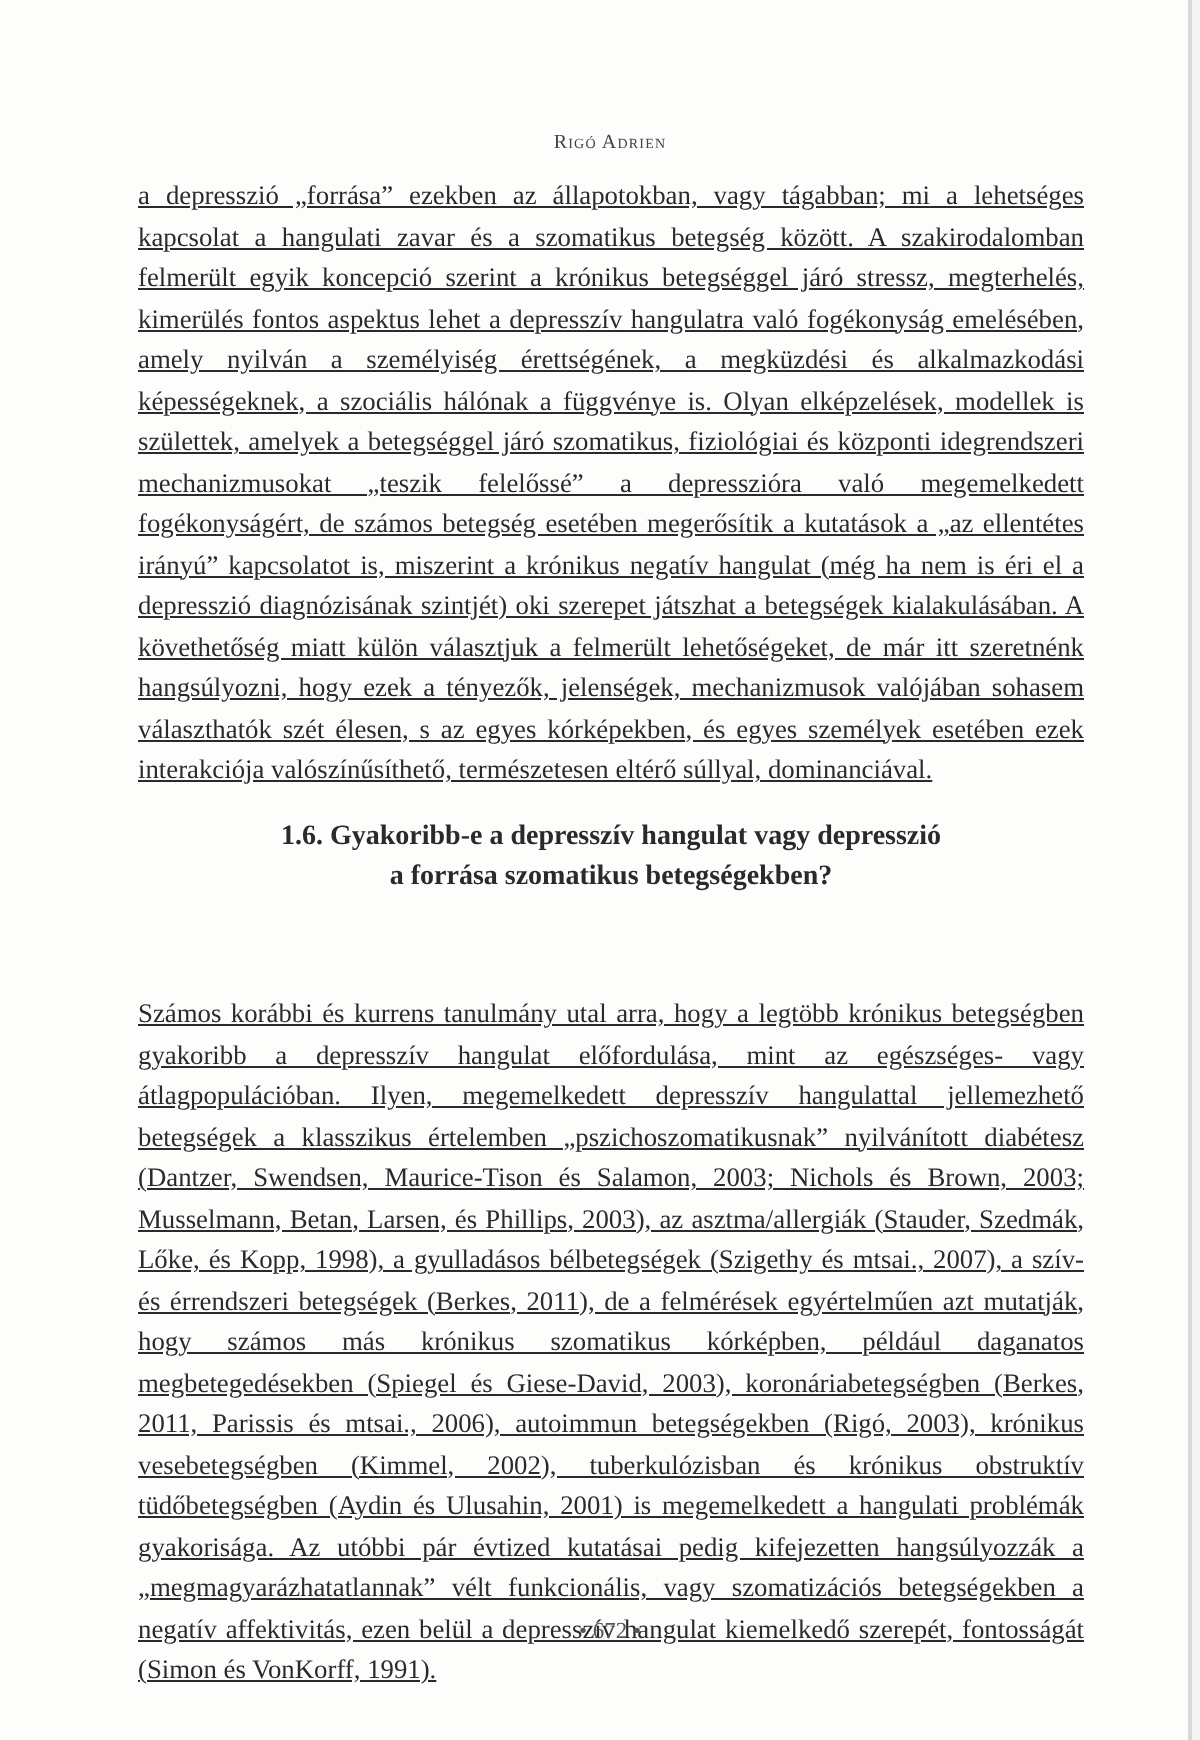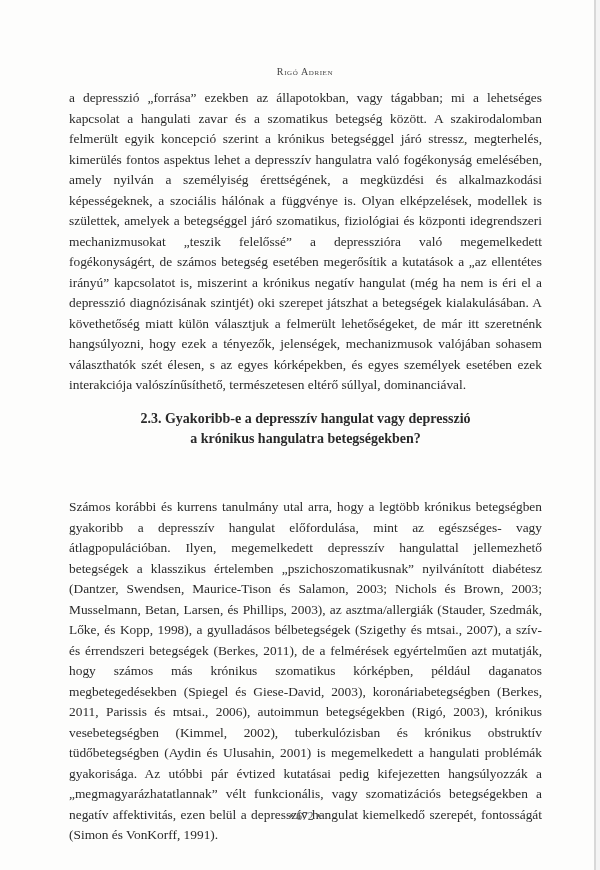--- a/index.html
+++ b/index.html
@@ -26,20 +26,21 @@
     font-variant: small-caps;
     color: #444;
   }
   .text-block {
     position: absolute; left: 69px; width: 473px;
     font-family: "Liberation Serif", serif;
     font-size: 13.4px;
     line-height: 20.5px;
     text-align: justify;
     hyphens: manual;
+    text-decoration: underline;
   }
   .text-block p { margin: 0; }
   .para1 { top: 88px; }
   .para2 { top: 497px; }
   .section-heading {
     position: absolute; top: 409px; left: 69px; width: 473px;
     text-align: center;
     font-family: "Liberation Serif", serif;
     font-weight: bold;
     font-size: 14px;
@@ -60,21 +61,21 @@
 <div class="page-edge-outer"></div>
 <div class="page-edge"></div>
 
 <div class="running-head">Rigó Adrien</div>
 
 <div class="text-block para1">
   <p>a depresszió „forrása” ezekben az állapotokban, vagy tágabban; mi a lehetséges kapcsolat a hangulati zavar és a szomatikus betegség között. A szakirodalomban felmerült egyik koncepció szerint a krónikus betegséggel járó stressz, megter­helés, kimerülés fontos aspektus lehet a depresszív hangulatra való fogékonyság emelésében, amely nyilván a személyiség érettségének, a megküzdési és alkal­mazkodási képességeknek, a szociális hálónak a függvénye is. Olyan elképze­lések, modellek is születtek, amelyek a betegséggel járó szomatikus, fiziológiai és központi idegrendszeri mechanizmusokat „teszik felelőssé” a depresszióra való megemelkedett fogékonyságért, de számos betegség esetében megerősítik a kutatások a „az ellentétes irányú” kapcsolatot is, miszerint a krónikus negatív hangulat (még ha nem is éri el a depresszió diagnózisának szintjét) oki szerepet játszhat a betegségek kialakulásában. A követhetőség miatt külön választjuk a felmerült lehetőségeket, de már itt szeretnénk hangsúlyozni, hogy ezek a ténye­zők, jelenségek, mechanizmusok valójában sohasem választhatók szét élesen, s az egyes kórképekben, és egyes személyek esetében ezek interakciója valószínű­síthető, természetesen eltérő súllyal, dominanciával.</p>
 </div>
 
 <div class="section-heading">
-  <div>2.3. Gyakoribb-e a depresszív hangulat vagy depresszió</div>
-  <div>a krónikus hangulatra betegségekben?</div>
+  <div>1.6. Gyakoribb-e a depresszív hangulat vagy depresszió</div>
+  <div>a forrása szomatikus betegségekben?</div>
 </div>
 
 <div class="text-block para2">
   <p>Számos korábbi és kurrens tanulmány utal arra, hogy a legtöbb krónikus beteg­ségben gyakoribb a depresszív hangulat előfordulása, mint az egészséges- vagy átlagpopulációban. Ilyen, megemelkedett depresszív hangulattal jellemezhe­tő betegségek a klasszikus értelemben „pszichoszomatikusnak” nyilvánított diabétesz (Dantzer, Swendsen, Maurice-Tison és Salamon, 2003; Nichols és Brown, 2003; Musselmann, Betan, Larsen, és Phillips, 2003), az asztma/al­lergiák (Stauder, Szedmák, Lőke, és Kopp, 1998), a gyulladásos bélbetegségek (Szigethy és mtsai., 2007), a szív- és érrendszeri betegségek (Berkes, 2011), de a felmérések egyértelműen azt mutatják, hogy számos más krónikus szoma­tikus kórképben, például daganatos megbetegedésekben (Spiegel és Giese-David, 2003), koronáriabetegségben (Berkes, 2011, Parissis és mtsai., 2006), autoimmun betegségekben (Rigó, 2003), krónikus vesebetegségben (Kim­mel, 2002), tuberkulózisban és krónikus obstruktív tüdőbetegségben (Aydin és Ulusahin, 2001) is megemelkedett a hangulati problémák gyakorisága. Az utóbbi pár évtized kutatásai pedig kifejezetten hangsúlyozzák a „megmagya­rázhatatlannak” vélt funkcionális, vagy szomatizációs betegségekben a negatív affektivitás, ezen belül a depresszív hangulat kiemelkedő szerepét, fontosságát (Simon és VonKorff, 1991).</p>
 </div>
 
 <div class="page-number">• 672 •</div>
 
 </body></html>

